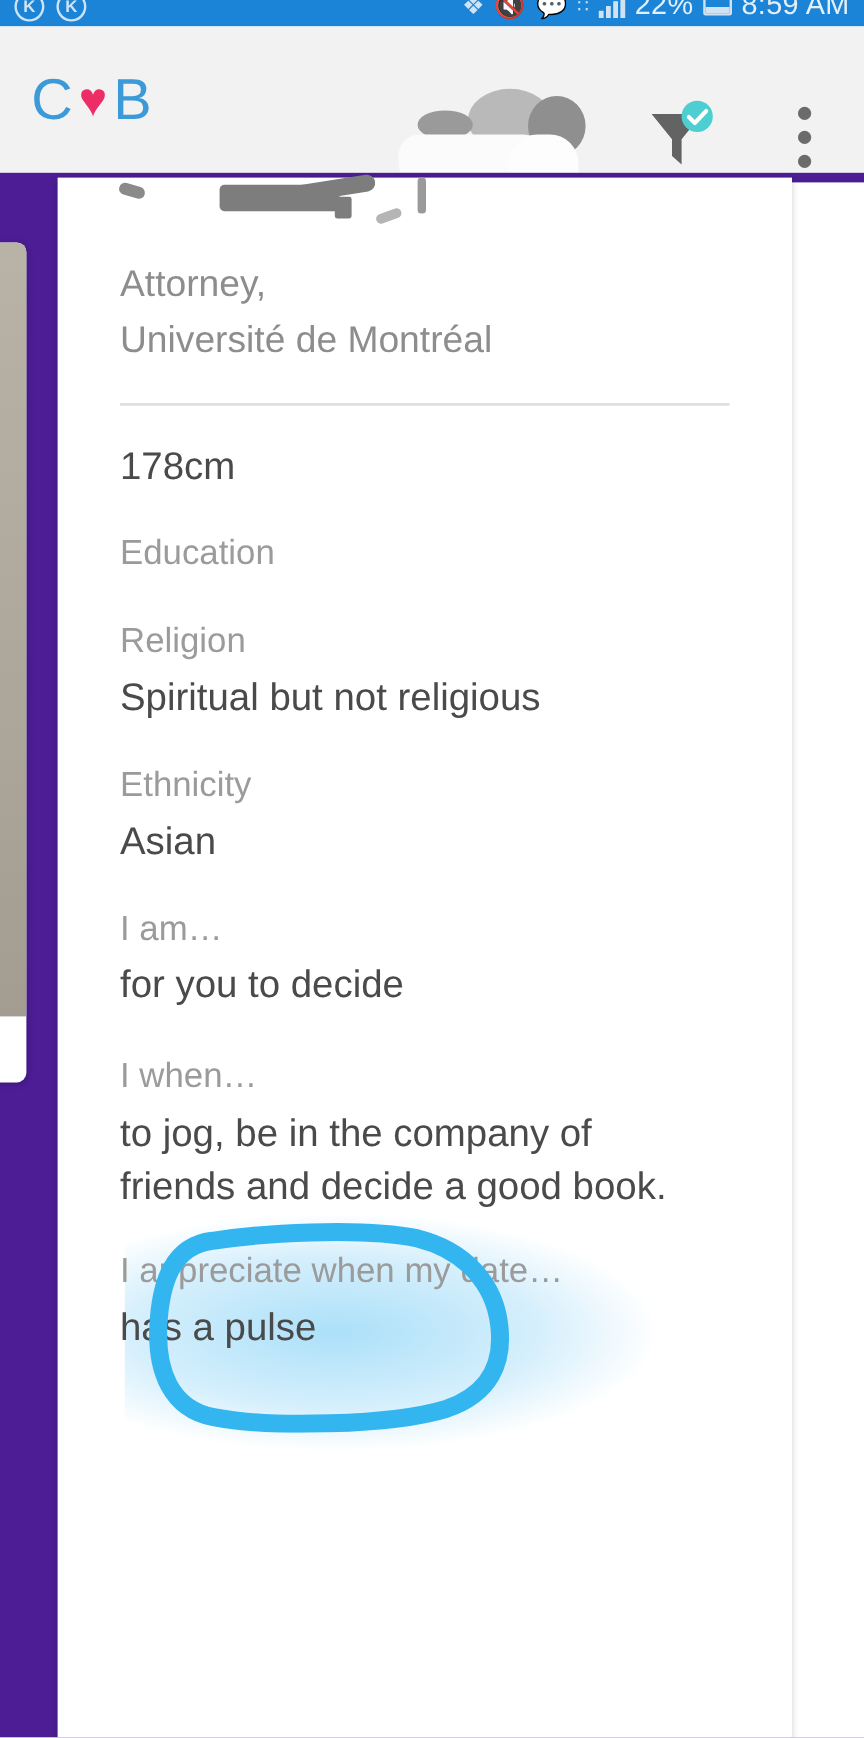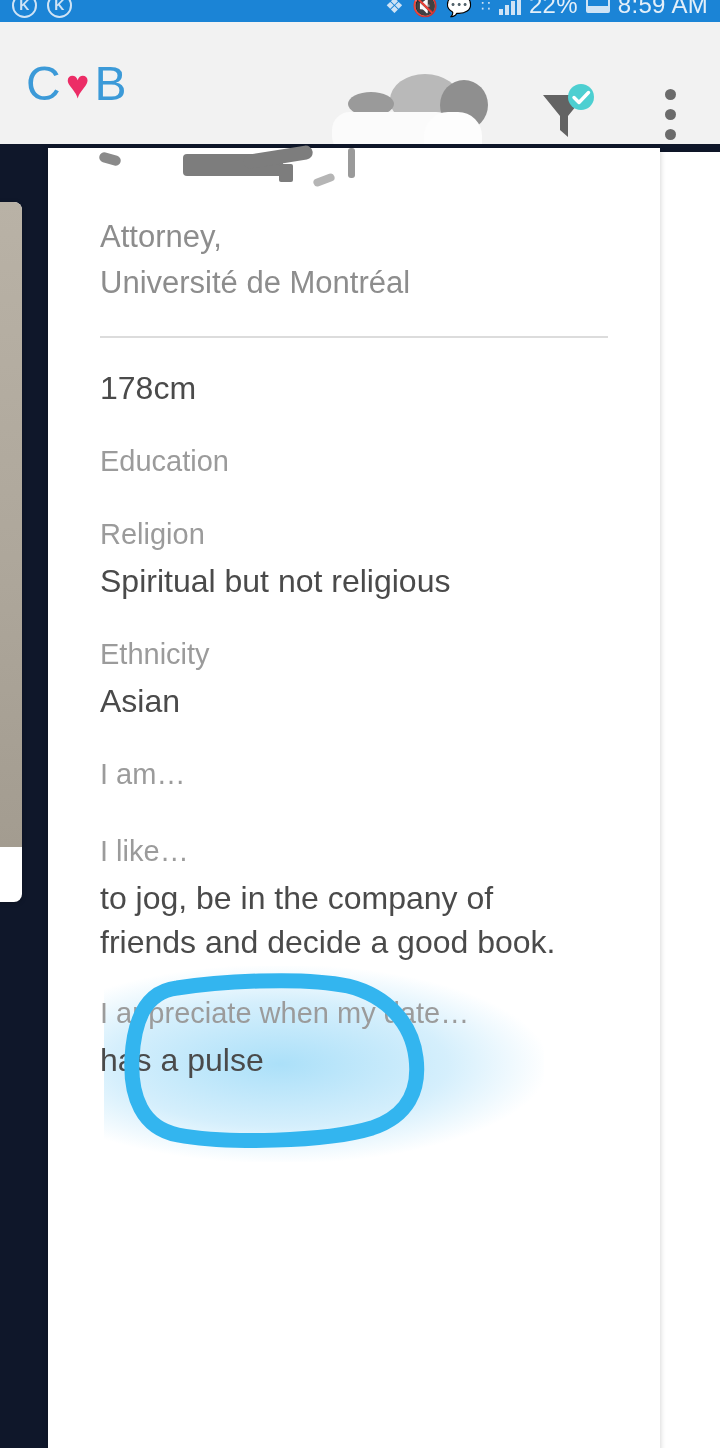--- a/index.html
+++ b/index.html
@@ -83,21 +83,21 @@
   }
   #menu-btn{
     position:absolute; left:640px; top:52px; width:60px; height:80px;
     display:flex; flex-direction:column; align-items:center; justify-content:center; gap:9px;
   }
   #menu-btn span{ display:block; width:11px; height:11px; border-radius:50%; background:#6b6b6b;}
 
   
   #deck{
     position:absolute; left:0; top:144px; width:720px; height:1304px;
-    background:#0f172a;
+    background:#4c1d95;
     overflow:hidden;
   }
   #card-left{
     position:absolute; left:-40px; top:58px; width:62px; height:700px;
     background:#ffffff;
     border-radius:8px;
     box-shadow:0 1px 5px rgba(0,0,0,.22);
     overflow:hidden;
   }
   #card-left .photo{
@@ -262,24 +262,25 @@
         <div class="field-value">Spiritual but not religious</div>
       </div>
 
       <div class="field">
         <div class="field-label">Ethnicity</div>
         <div class="field-value">Asian</div>
       </div>
 
       <div class="field" style="margin-bottom:34px;">
         <div class="field-label">I am…</div>
+        <div class="field-value">for you to decide</div>
       </div>
 
       <div class="field" style="margin-bottom:28px;">
-        <div class="field-label">I like…</div>
+        <div class="field-label">I when…</div>
         <div class="field-value" style="max-width:470px;">to jog, be in the company of friends and decide a good book.</div>
       </div>
 
       <div class="field" id="highlight-field">
         <div id="glow"></div>
         <div class="field-label" style="position:relative;">I appreciate when my date…</div>
         <div class="field-value" style="position:relative;">has a pulse</div>
         <svg id="circle-annotation" viewBox="0 0 318 178">
           <path d="M57 18 C24 22 14 52 12 88 C10 126 22 158 58 165
                    C104 174 206 172 252 158 C288 146 300 120 296 88

